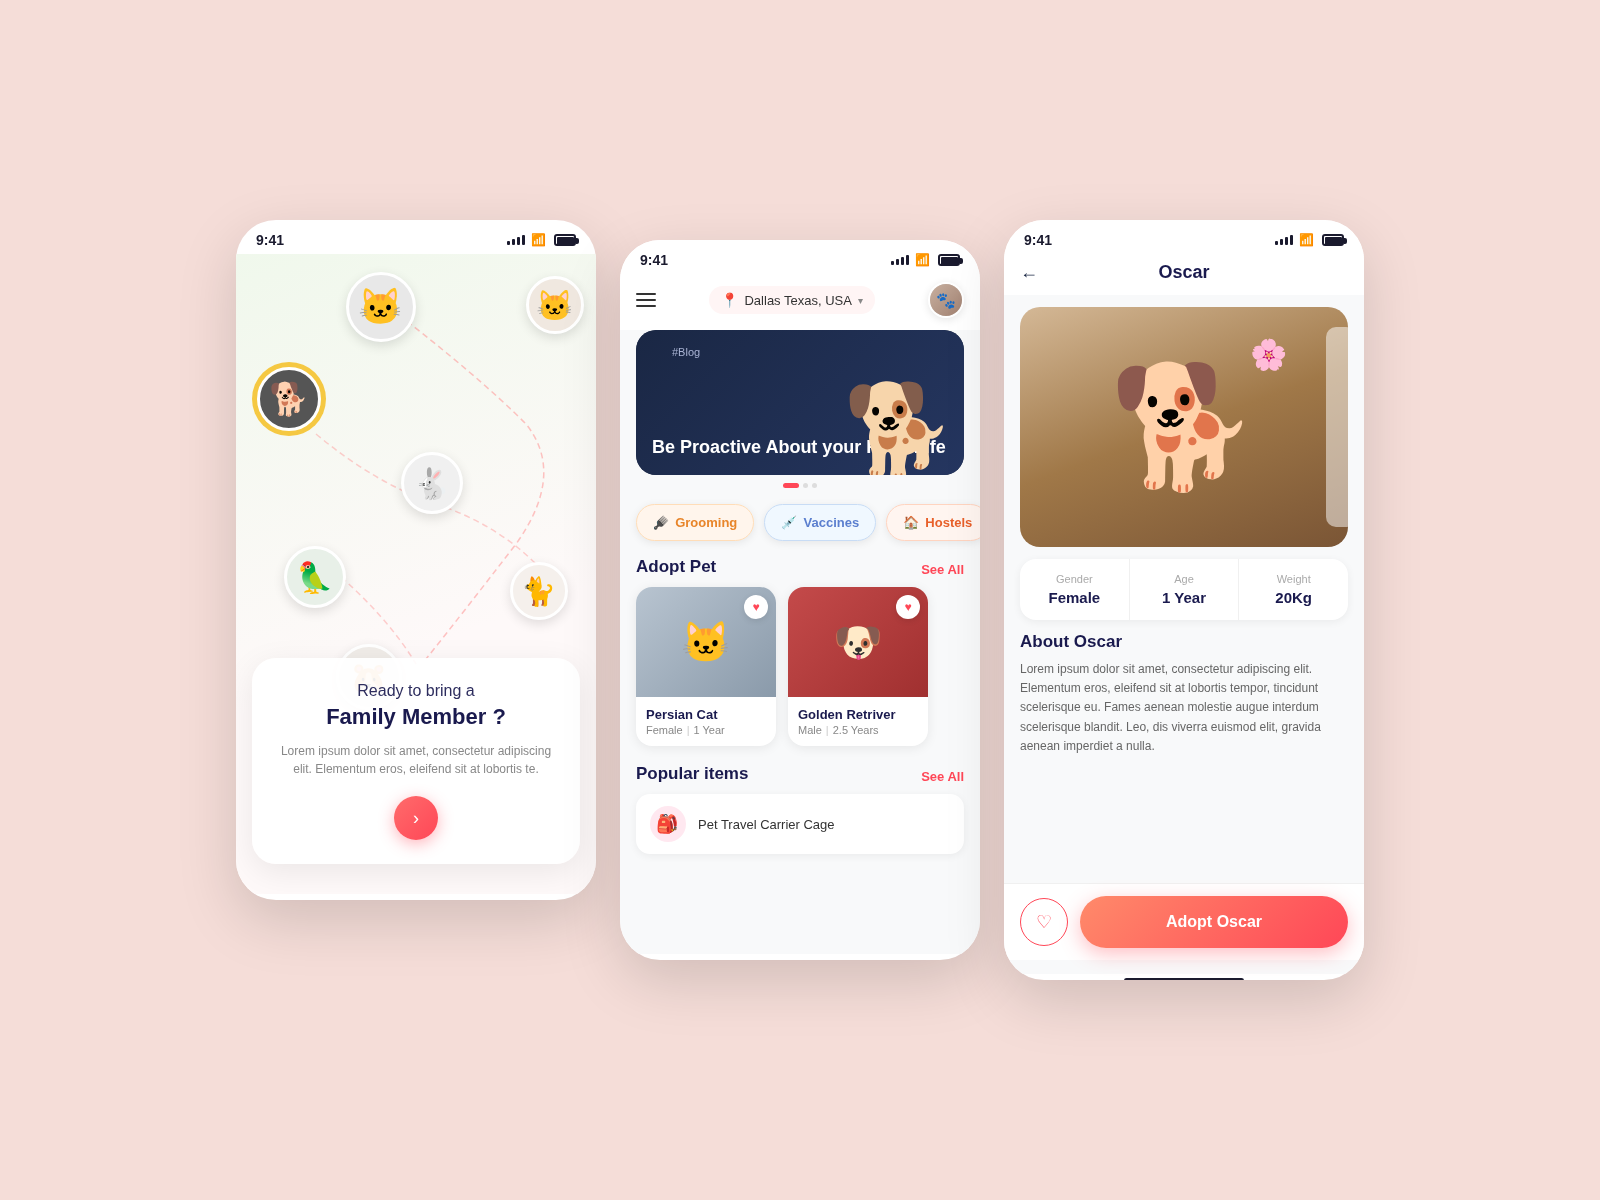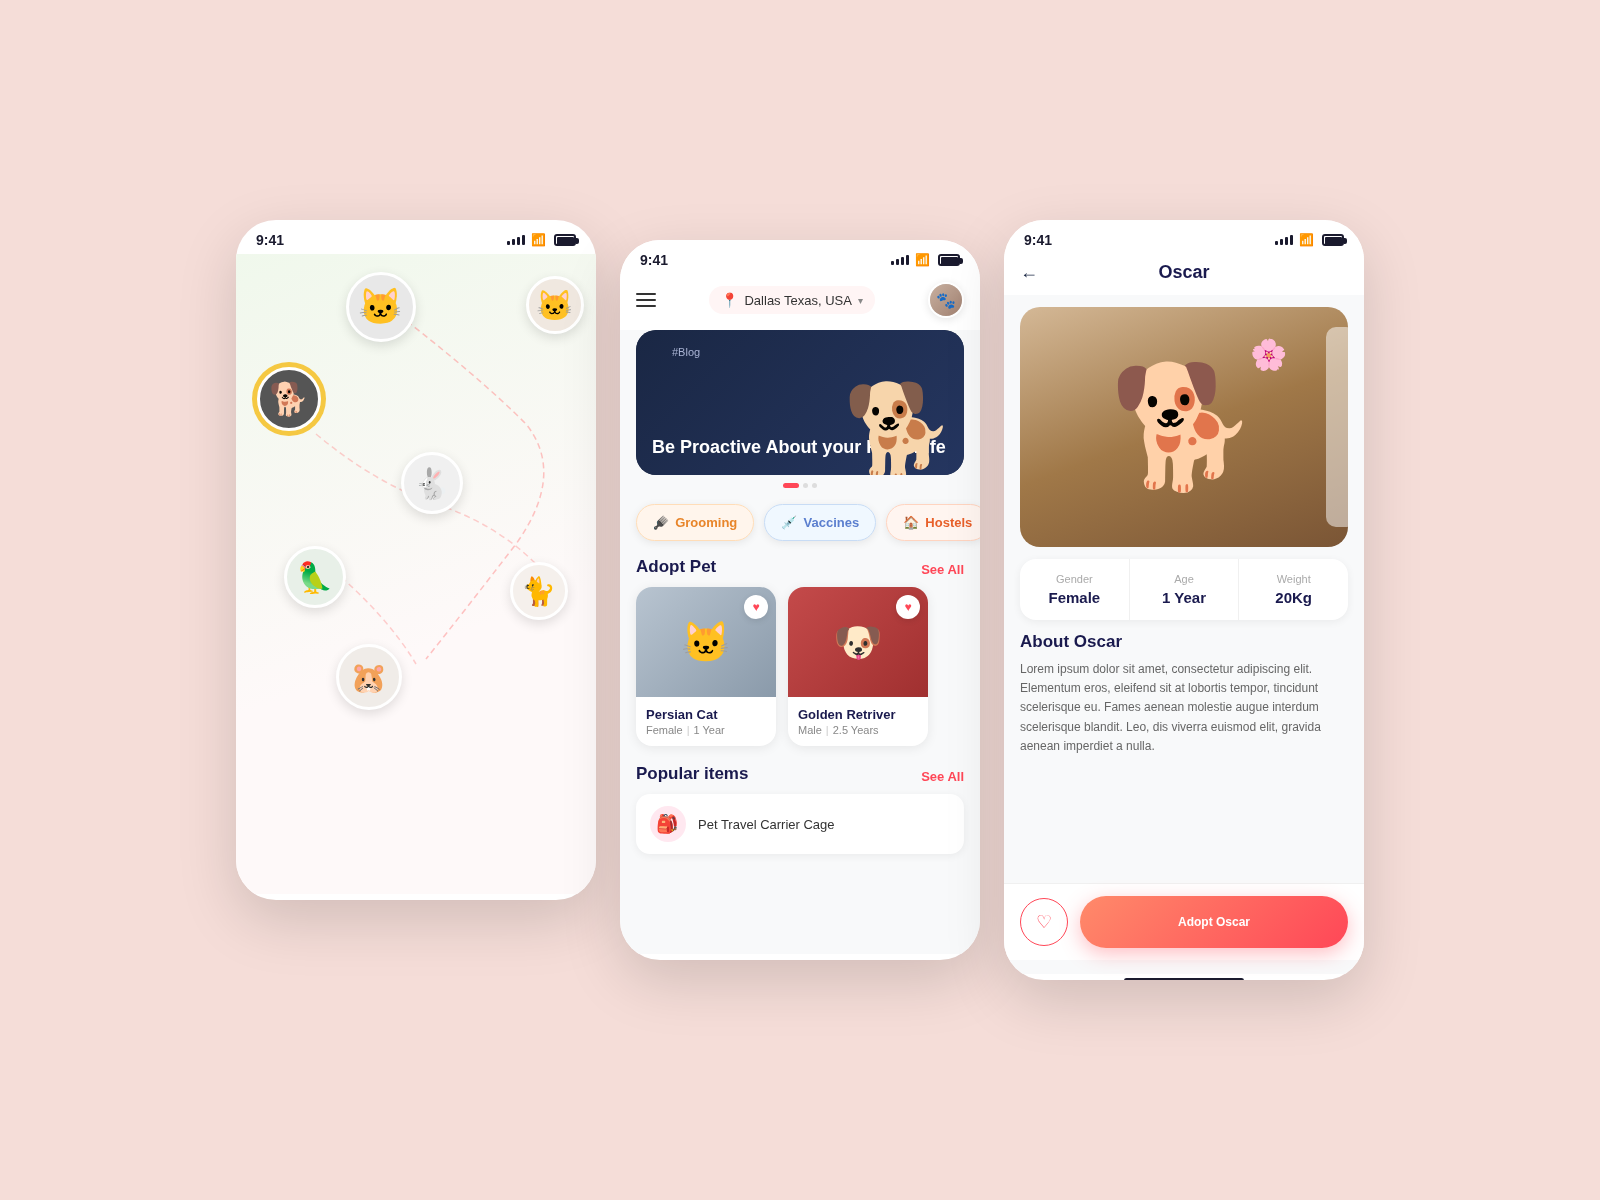--- a/index.html
+++ b/index.html
@@ -277,21 +277,21 @@
       border-top: 1px solid #f0f0f0; position: absolute; bottom: 20px; left: 0; right: 0;
     }
     .fav-btn {
       width: 48px; height: 48px; border-radius: 50%;
       border: 1.5px solid #ff4757; display: flex; align-items: center; justify-content: center;
       color: #ff4757; font-size: 18px; cursor: pointer;
     }
     .adopt-btn {
       flex: 1; height: 52px; border-radius: 26px;
       background: linear-gradient(135deg, #ff8a6a, #ff4757);
-      color: #fff; font-size: 12px; font-weight: 700;
+      color: #fff; font-size: 16px; font-weight: 700;
       display: flex; align-items: center; justify-content: center;
       cursor: pointer; box-shadow: 0 6px 20px rgba(255,71,87,0.35);
     }
 
     
     .dashed-svg { position: absolute; top: 0; left: 0; width: 100%; height: 100%; pointer-events: none; }
   </style>
 </head>
 <body>
 
@@ -338,20 +338,28 @@
       <div class="pet-bubble" style="width:62px;height:62px;top:292px;left:48px;background:#e8f0e8;">
         <div style="width:100%;height:100%;display:flex;align-items:center;justify-content:center;font-size:30px;">🦜</div>
       </div>
       <div class="pet-bubble" style="width:58px;height:58px;top:308px;right:28px;background:#f5f0ec;">
         <div style="width:100%;height:100%;display:flex;align-items:center;justify-content:center;font-size:28px;">🐈</div>
       </div>
       <div class="pet-bubble" style="width:66px;height:66px;top:390px;left:100px;background:#f0ece8;">
         <div style="width:100%;height:100%;display:flex;align-items:center;justify-content:center;font-size:30px;">🐹</div>
       </div>
 
+      <div class="welcome-card">
+        <p class="welcome-subtitle">Ready to bring a</p>
+        <p class="welcome-title">Family Member ?</p>
+        <p class="welcome-desc">Lorem ipsum dolor sit amet, consectetur adipiscing elit. Elementum eros, eleifend sit at lobortis te.</p>
+        <div class="cta-btn">
+          <span>›</span>
+        </div>
+      </div>
     </div>
 
   </div>
 
   <div class="phone phone-2">
     <div class="status-bar" style="background:#fff;">
       <span class="status-time">9:41</span>
       <div class="status-icons">
         <div class="signal-bars">
           <div class="bar bar-1"></div>

